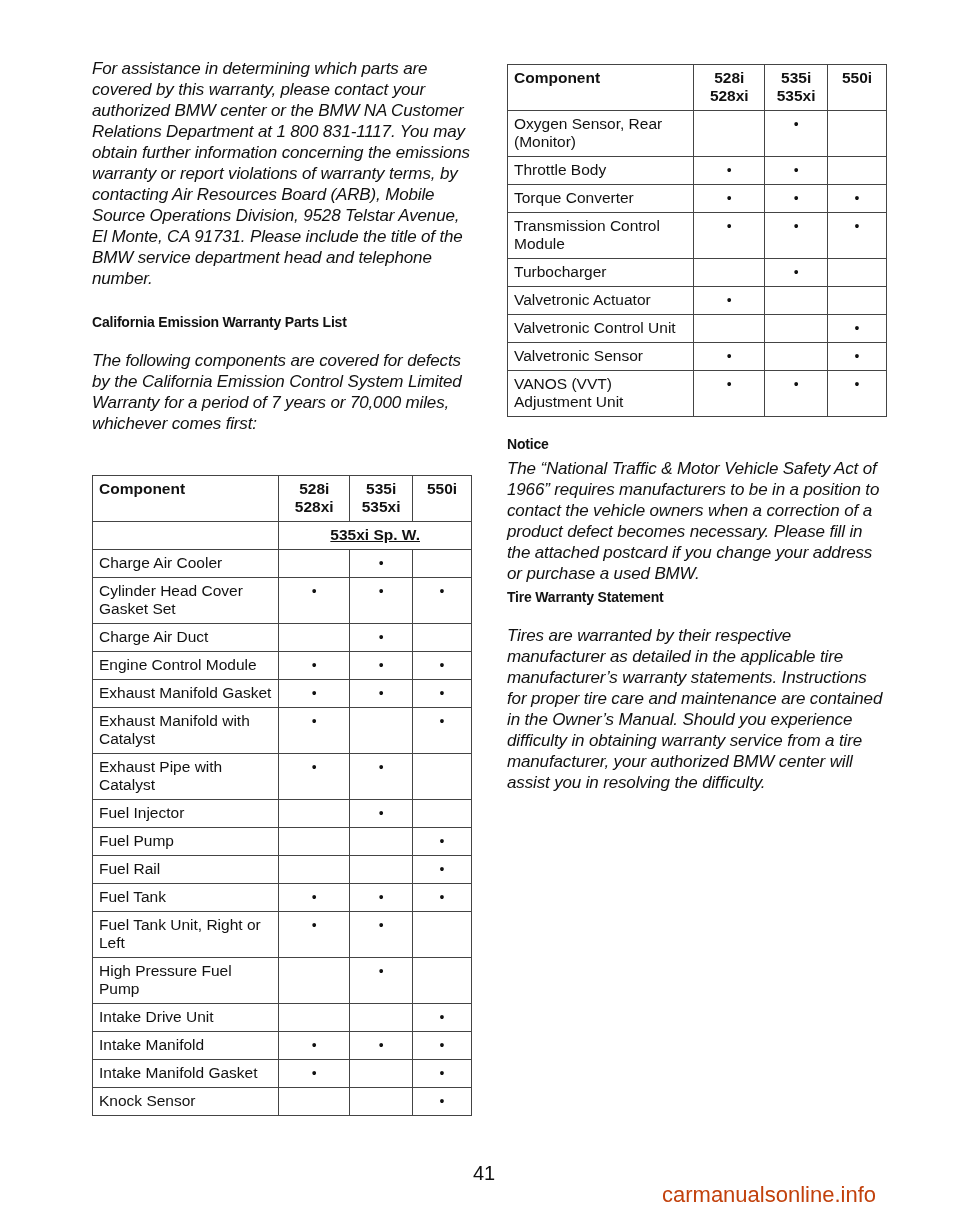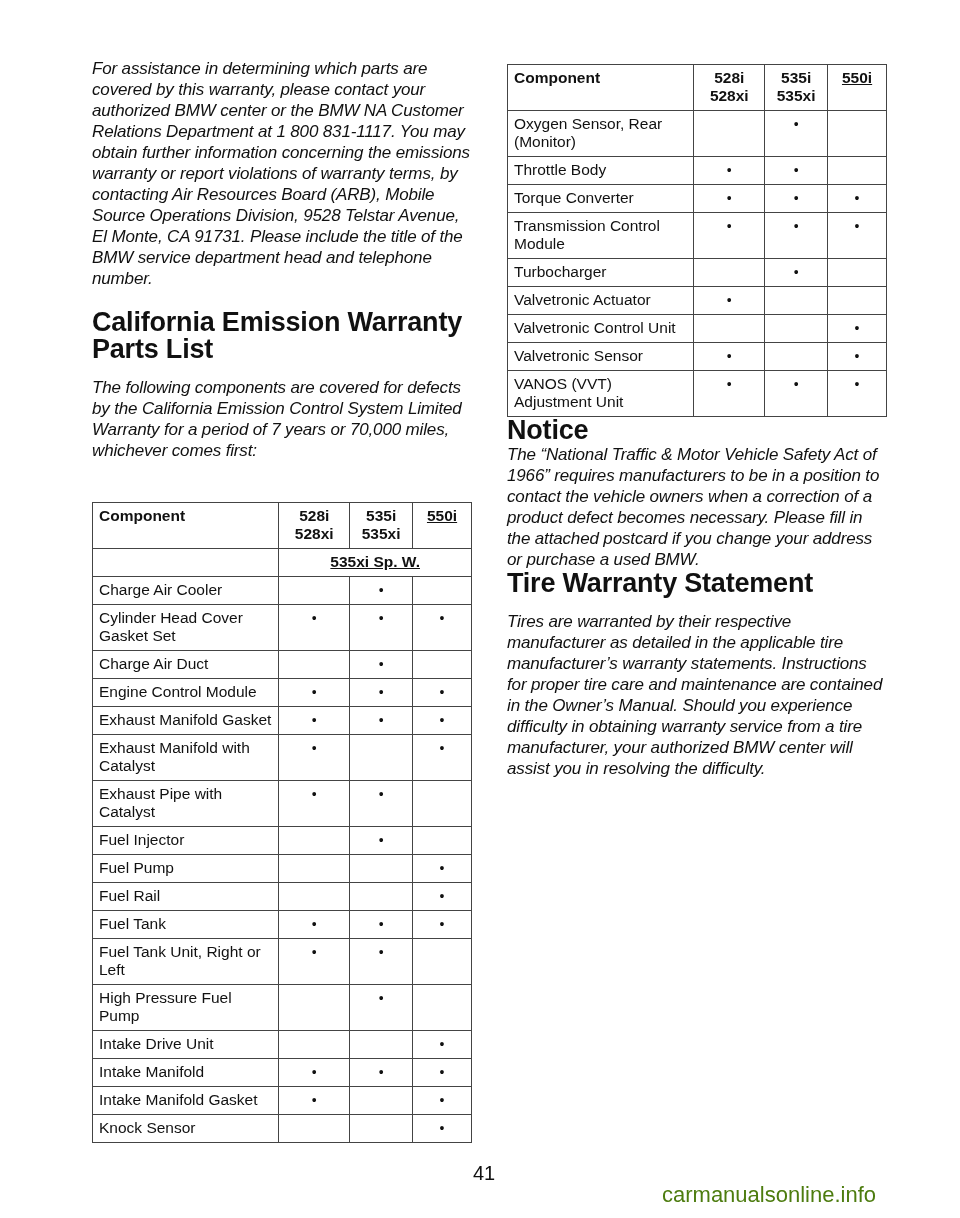--- a/index.html
+++ b/index.html
@@ -8,38 +8,38 @@
     font-family: "Liberation Sans", sans-serif; color: #111;
     overflow: hidden;
   }
   .col { position: absolute; }
   .col-left { left: 92px; top: 58px; width: 380px; }
   .col-right { left: 507px; top: 64px; width: 380px; }
   p.body {
     margin: 0; font-size: 17px; line-height: 21px; letter-spacing: -0.15px; font-style: italic;
   }
   h2 {
-    margin: 0; font-size: 27px; line-height: 27px; font-weight: bold; letter-spacing: -0.2px;
+    margin: 0; font-size: 14px; line-height: 27px; font-weight: bold; letter-spacing: -0.2px;
   }
   table.parts {
     border-collapse: collapse; font-size: 15.5px; line-height: 18px;
   }
   table.parts th, table.parts td {
     border: 1.5px solid #444; vertical-align: top; padding: 4px 6px 5px 6px;
   }
   table.parts th { font-weight: bold; text-align: center; }
   table.parts th.comp { text-align: left; }
   table.parts td.dot { text-align: center; font-size: 14px; }
   table.parts td.span { text-align: center; font-weight: bold; text-decoration: underline; }
-  .c0 { width: 174px; } .c1 { width: 58px; } .c2 { width: 50px; } .c3 { width: 46px; text-decoration: underline; }
+  .c0 { width: 174px; } .c1 { width: 58px; } .c2 { width: 50px; } .c3 { width: 46px; }
   .page-num {
     position: absolute; left: 473px; top: 1162px; font-size: 20px;
   }
   .watermark {
-    position: absolute; left: 662px; top: 1182px; font-size: 22px; color: #4d7c0f;
+    position: absolute; left: 662px; top: 1182px; font-size: 22px; color: #c2410c;
   }
 </style>
 </head>
 <body>
 
 <div class="col col-left">
   <p class="body">For assistance in determining which parts are covered by this warranty, please contact your authorized BMW center or the BMW NA Customer Relations Department at 1 800 831-1117. You may obtain further information concerning the emissions warranty or report violations of warranty terms, by contacting Air Resources Board (ARB), Mobile Source Operations Division, 9528 Telstar Avenue, El Monte, CA 91731. Please include the title of the BMW service department head and telephone number.</p>
   <h2 style="margin-top:20px;">California Emission Warranty Parts List</h2>
   <p class="body" style="margin-top:14px;">The following components are covered for defects by the California Emission Control System Limited Warranty for a period of 7 years or 70,000 miles, whichever comes first:</p>
   <table class="parts" style="margin-top:41px;">
@@ -222,20 +222,20 @@
           <td class="dot">•</td>
         </tr>
         <tr>
           <td>VANOS (VVT) Adjustment Unit</td>
           <td class="dot">•</td>
           <td class="dot">•</td>
           <td class="dot">•</td>
         </tr>
       </tbody>
   </table>
-  <h2 style="margin-top:0;">Notice</h2>
+  <h2 style="margin-top:14px;">Notice</h2>
   <p class="body" style="">The “National Traffic &amp; Motor Vehicle Safety Act of 1966” requires manufacturers to be in a position to contact the vehicle owners when a correction of a product defect becomes necessary. Please fill in the attached postcard if you change your address or purchase a used BMW.</p>
   <h2 style="margin-top:0;">Tire Warranty Statement</h2>
   <p class="body" style="margin-top:14px;">Tires are warranted by their respective manufacturer as detailed in the applicable tire manufacturer’s warranty statements. Instructions for proper tire care and maintenance are contained in the Owner’s Manual. Should you experience difficulty in obtaining warranty service from a tire manufacturer, your authorized BMW center will assist you in resolving the difficulty.</p>
 </div>
 
 <div class="page-num">41</div>
 <div class="watermark">carmanualsonline.info</div>
 
 </body></html>

